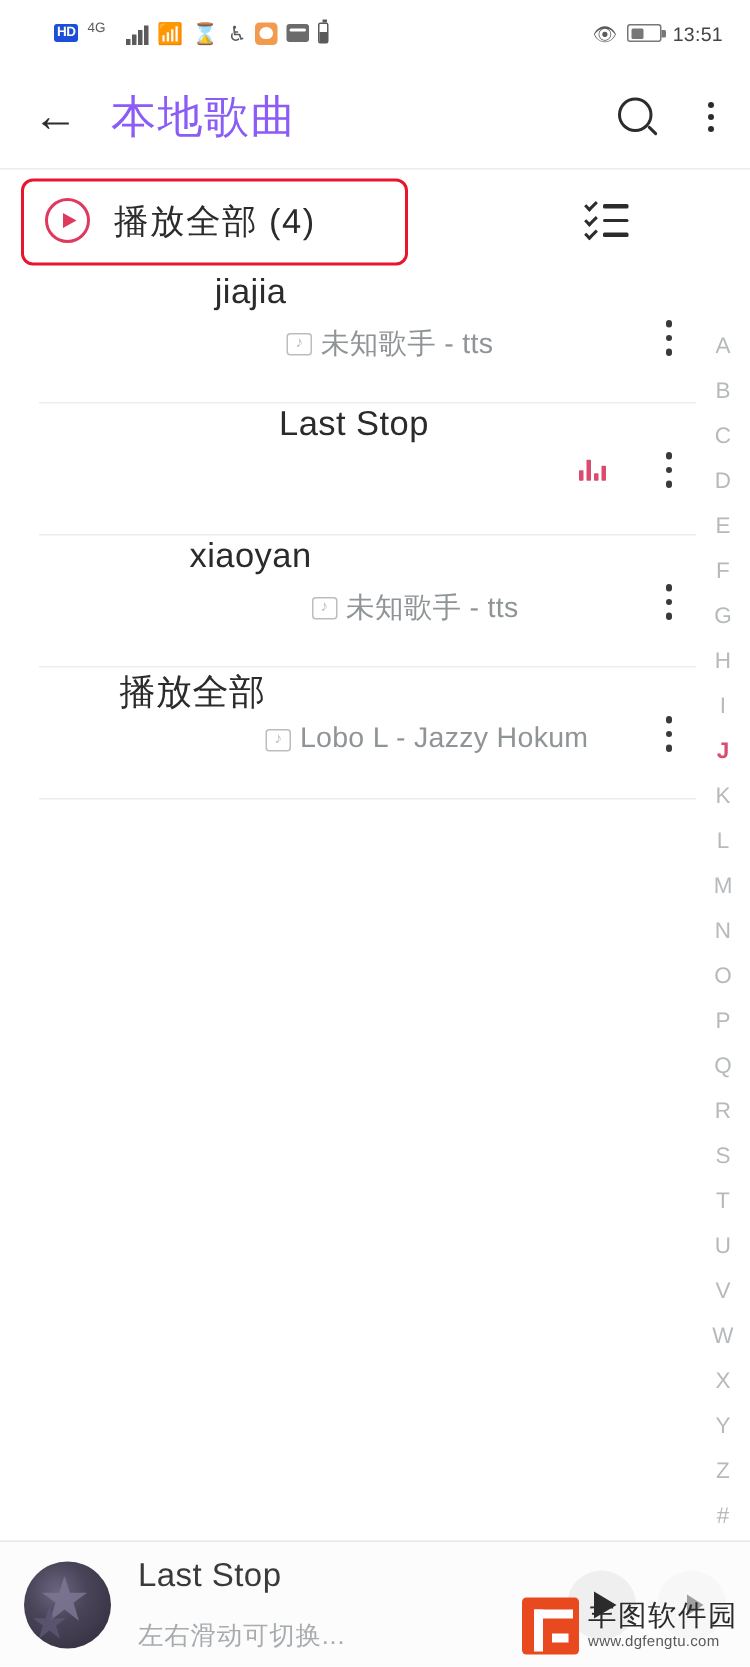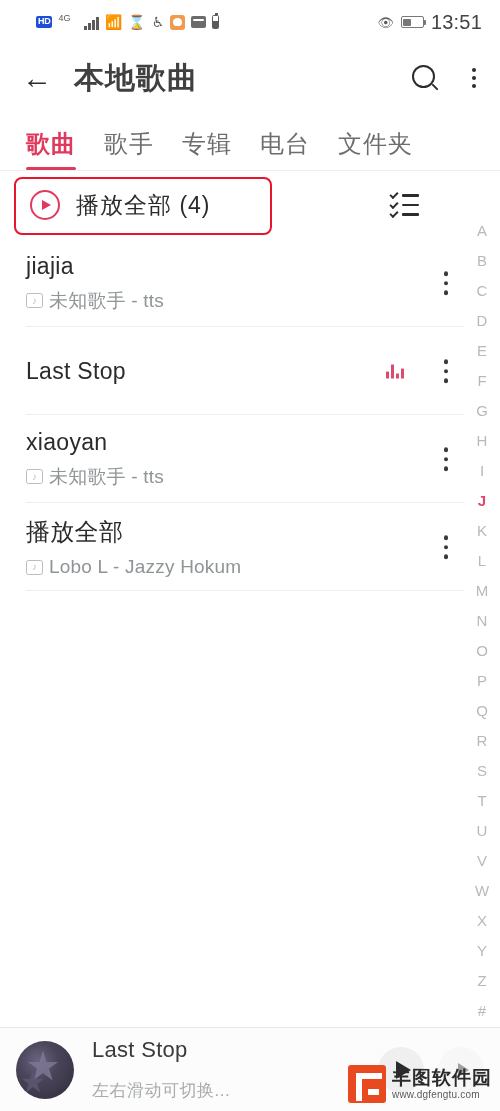--- a/index.html
+++ b/index.html
@@ -55,30 +55,30 @@
   .eye { font-size: 13px; color: #5b5b5b; }
   .batt {
     width: 23px; height: 12px; border: 1.4px solid #777; border-radius: 2px;
     position: relative; padding: 1.5px;
   }
   .batt::after {
     content:""; position:absolute; right:-3.5px; top:3px; width:2.5px; height:5px;
     background:#777; border-radius:0 1px 1px 0;
   }
   .batt span { display:block; height:100%; background:#777; border-radius:1px; }
-  .clock { font-size: 20px; color: #444; letter-spacing: 0.2px; }
+  .clock { font-size: 13px; color: #444; letter-spacing: 0.2px; }
 
   
   .appbar { height: 68px; display: flex; align-items: center; padding: 0 20px; }
   .back-arrow {
     width: 34px; height: 34px; display: flex; align-items: center; justify-content: center;
     font-size: 30px; color: #2c2c2c; line-height: 1; cursor: pointer;
   }
   .appbar-title {
-    font-size: 30px; color: #404040; margin-left: 20px; letter-spacing: 1px; font-weight: 700;
+    font-size: 30px; color: #8b5cf6; margin-left: 20px; letter-spacing: 1px; font-weight: 400;
   }
   .appbar-actions { margin-left: auto; display: flex; align-items: center; gap: 30px; }
   .search-ico { width: 26px; height: 26px; position: relative; cursor: pointer; }
   .search-ico::before {
     content:""; position:absolute; width:19px; height:19px; border:2px solid #2c2c2c;
     border-radius:50%; left:0; top:0;
   }
   .search-ico::after {
     content:""; position:absolute; width:8px; height:2px; background:#2c2c2c;
     transform: rotate(45deg); right:-1px; bottom:3px; border-radius:1px;
@@ -126,21 +126,21 @@
   .ms-check {
     width: 8px; height: 5px; border-left: 2px solid #2c2c2c; border-bottom: 2px solid #2c2c2c;
     transform: rotate(-45deg); margin-bottom: 2px;
   }
   .ms-line { width: 17px; height: 2.6px; background: #2c2c2c; border-radius: 1px; }
 
   
   .songlist { padding: 0 0 0 0; }
   .song {
     position: relative; height: 88px; padding: 0 54px 0 26px;
-    display: flex; flex-direction: column; justify-content: center;
+    display: flex; flex-direction: row; justify-content: center;
   }
   .song::after {
     content:""; position:absolute; left:26px; right:36px; bottom:0; height:1px; background:#eceff0;
   }
   .song-title { font-size: 23px; color: #2b2b2b; letter-spacing: 0.3px; }
   .song-title.cjk { font-size: 24px; }
   .song-sub { display: flex; align-items: center; gap: 6px; margin-top: 8px; }
   .badge-note {
     width: 17px; height: 15px; border: 1.4px solid #b9bdbf; border-radius: 2.5px;
     position: relative; flex: none; display:flex; align-items:center; justify-content:center;
@@ -220,21 +220,21 @@
     position: relative; flex: none;
   }
   .wm-logo::before {
     content:""; position:absolute; left:8px; top:8px; width:20px; height:22px;
     border-left: 6px solid #fff; border-top: 6px solid #fff;
   }
   .wm-logo::after {
     content:""; position:absolute; right:7px; bottom:8px; width:11px; height:6px; background:#fff;
   }
   .wm-text { line-height: 1.05; }
-  .wm-cn { font-size: 19px; font-weight: bold; color: #2b2b2b; letter-spacing: 1px; }
+  .wm-cn { font-size: 19px; font-weight: normal; color: #2b2b2b; letter-spacing: 1px; }
   .wm-url { font-size: 10px; color: #5a5a5a; letter-spacing: 0.2px; margin-top: 2px; }
 </style>
 </head>
 <body>
 
 <div id="app">
 
   <div class="statusbar">
     <div class="sb-left">
       <span class="hd-badge">HD</span>
@@ -269,27 +269,20 @@
     <div class="appbar-actions">
       <div class="search-ico"></div>
       <div class="kebab">
           <i></i>
           <i></i>
           <i></i>
         </div>
     </div>
   </div>
 
-  <div class="tabs">
-    <div class="tab active">歌曲</div>
-    <div class="tab">歌手</div>
-    <div class="tab">专辑</div>
-    <div class="tab">电台</div>
-    <div class="tab">文件夹</div>
-  </div>
   <div class="tabs-divider"></div>
 
   <div class="playall-wrap">
     <div class="playall-box"></div>
     <div class="playall-row">
       <div class="play-circle"></div>
       <div class="playall-label">播放全部 (4)</div>
       <div class="multiselect-ico">
         <div class="ms-row">
             <span class="ms-check"></span>

